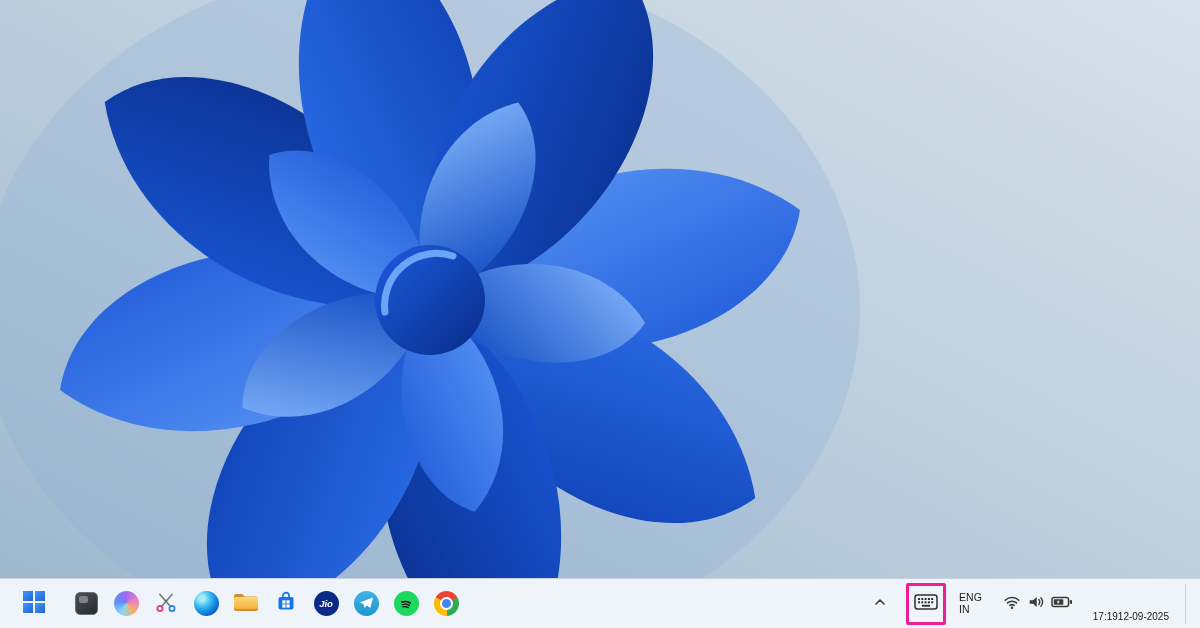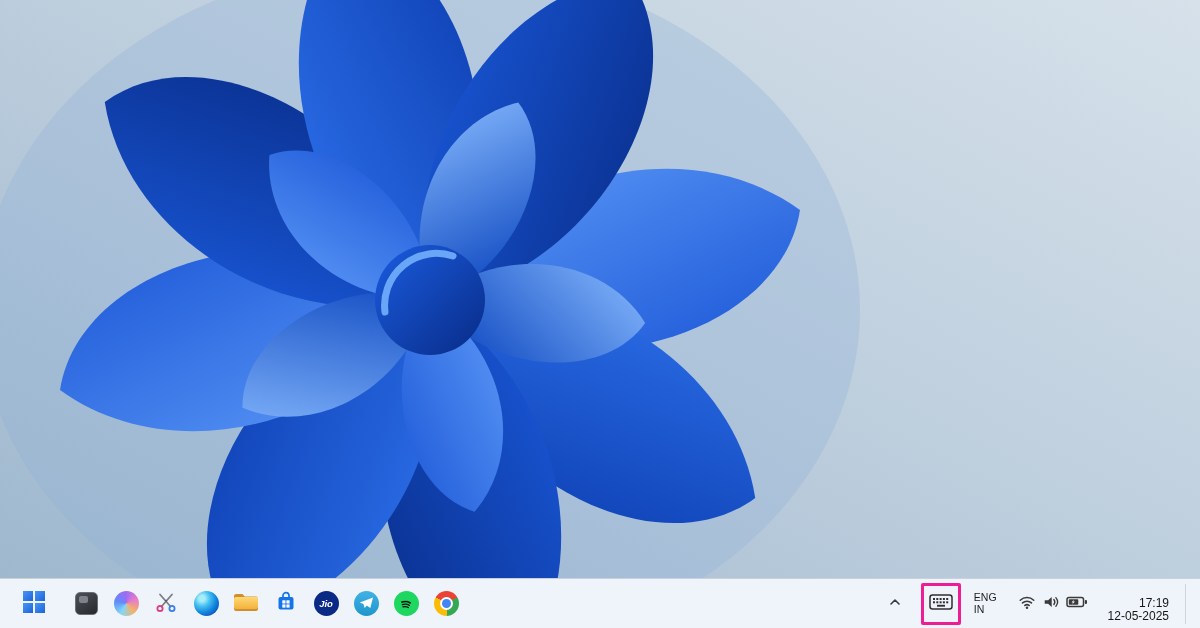--- a/index.html
+++ b/index.html
@@ -48,22 +48,22 @@
   
   .tray{display:flex;align-items:center;gap:6px;margin-left:auto;}
   .kb-wrap{position:relative;margin:0 2px;}
   .kb-wrap .tb-btn{height:38px;min-width:36px;}
   .kb-hl{position:absolute;inset:-2px;border:3px solid var(--c-highlight,#ee1d96);
          border-radius:2px;pointer-events:none;}
   .lang{display:flex;flex-direction:column;align-items:flex-start;justify-content:center;
         font-size:10.5px;line-height:11.5px;color:#1c1c1c;padding:0 7px;height:40px;
         border:0;background:transparent;cursor:pointer;}
   .status-group{display:flex;align-items:center;gap:6px;padding:0 8px;}
-  .clock{display:flex;flex-direction:column;align-items:flex-end;justify-content:flex-end;
-         font-size:12px;line-height:13.5px;color:#161616;padding:0 6px;height:40px;
+  .clock{display:flex;flex-direction:row;align-items:flex-end;justify-content:flex-start;
+         font-size:10px;line-height:13.5px;color:#161616;padding:0 6px;height:40px;
          border:0;background:transparent;cursor:pointer;white-space:nowrap;}
   .show-desktop{width:5px;height:40px;border:0;background:transparent;border-left:1px solid rgba(100,120,145,.25);
                 margin-left:4px;cursor:pointer;padding:0;}
 </style>
 </head>
 <body>
 
 <div class="stage">
 
   <svg class="wallpaper" viewBox="0 0 1200 628">
@@ -276,19 +276,19 @@
             <rect x="1" y="2.5" width="16.5" height="9" rx="2" stroke="#3a3a3a" stroke-width="1.5" fill="none"></rect>
             <rect x="18.8" y="5" width="2.2" height="4" rx="0.9" fill="#3a3a3a"></rect>
             <rect x="2.8" y="4.3" width="9.5" height="5.4" rx="0.8" fill="#3a3a3a"></rect>
             <path d="M7.6,4.8 l-2,2.6 h1.6 l-1.2,2.3 3,-3.2 H7.4 Z" fill="#eff4fa"></path>
           </svg>
         </span>
       </button>
 
       <button class="clock">
         <span>17:19</span>
-        <span>12-05-2025</span>
+        <span>12-09-2025</span>
       </button>
 
       <button class="show-desktop"></button>
     </div>
   </div>
 </div>
 
 </body></html>

